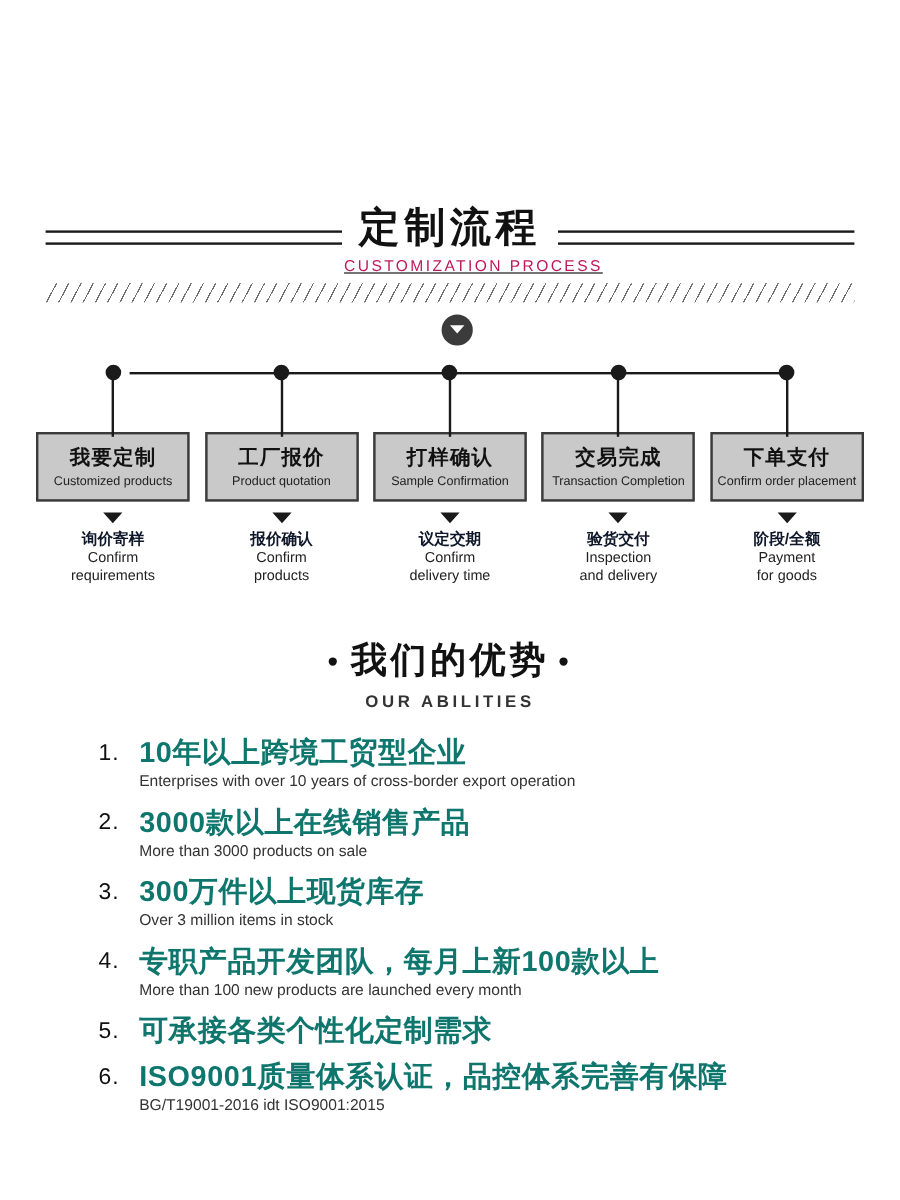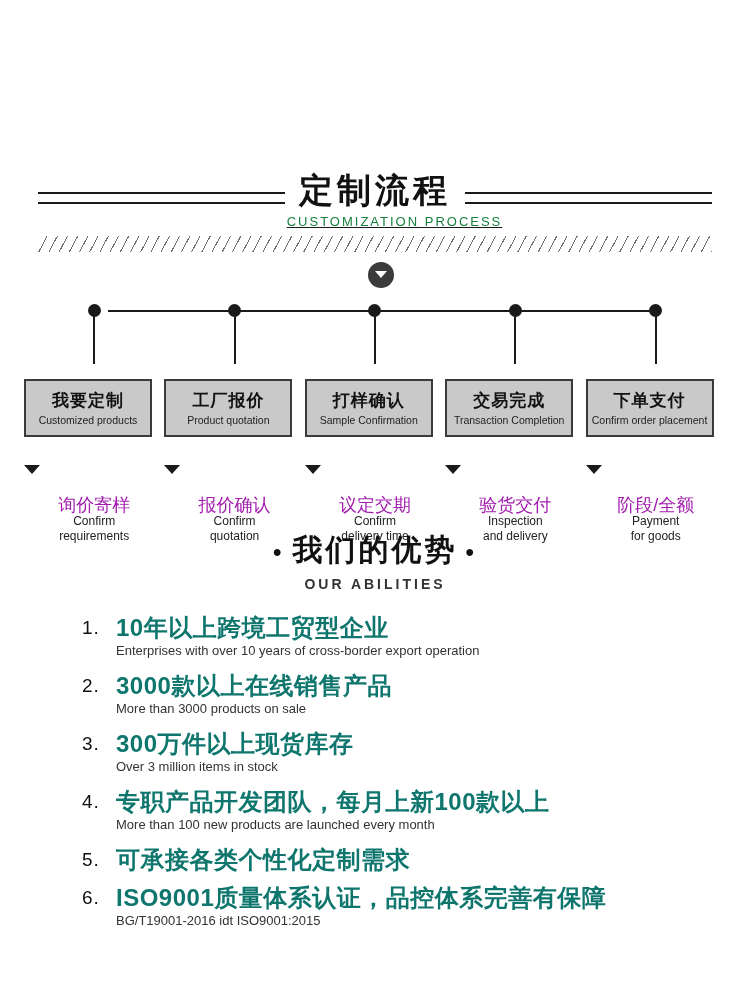--- a/index.html
+++ b/index.html
@@ -50,21 +50,21 @@
     right: 38px;
     top: 22px;
     height: 8px;
     border-top: 2px solid #1a1a1a;
     border-bottom: 2px solid #1a1a1a;
     z-index: 1;
   }
   .title-en {
     font-size: 13px;
     letter-spacing: 2px;
-    color: #15803d;
+    color: #be185d;
     margin-top: 4px;
     padding-left: 39px;
   }
 
   .hatch {
     position: absolute;
     left: 38px;
     top: 236px;
     width: 674px;
     height: 16px;
@@ -111,21 +111,21 @@
     left: 24px;
     top: 300px;
     width: 702px;
     display: flex;
   }
   .step {
     width: 20%;
     position: relative;
     display: flex;
     flex-direction: column;
-    gap: 19px;
+    align-items: center;
   }
   .node-wrap {
     height: 60px;
     position: relative;
     width: 100%;
     display: flex;
     justify-content: center;
   }
   .dot {
     width: 13px;
@@ -177,23 +177,23 @@
     border-left: 8px solid transparent;
     border-right: 8px solid transparent;
     border-top: 9px solid #1a1a1a;
     margin-top: 9px;
   }
   .sub {
     text-align: center;
     margin-top: 4px;
   }
   .sub-cn {
-    font-size: 18px;
-    font-weight: normal;
-    color: #a21caf;
+    font-size: 13px;
+    font-weight: bold;
+    color: #0f172a;
     line-height: 17px;
   }
   .sub-en {
     font-size: 12px;
     color: #222;
     line-height: 15px;
   }
 
   
   .abilities {
@@ -299,21 +299,21 @@
           </div>
       </div>
       <div class="box">
         <div class="box-cn">工厂报价</div>
         <div class="box-en">Product quotation</div>
       </div>
       <div class="tri"></div>
       <div class="sub">
         <div class="sub-cn">报价确认</div>
         <div class="sub-en">Confirm</div>
-        <div class="sub-en">quotation</div>
+        <div class="sub-en">products</div>
       </div>
     </div>
 
     <div class="step">
       <div class="node-wrap">
         <div class="dot">
             <div class="stem"></div>
           </div>
       </div>
       <div class="box">

